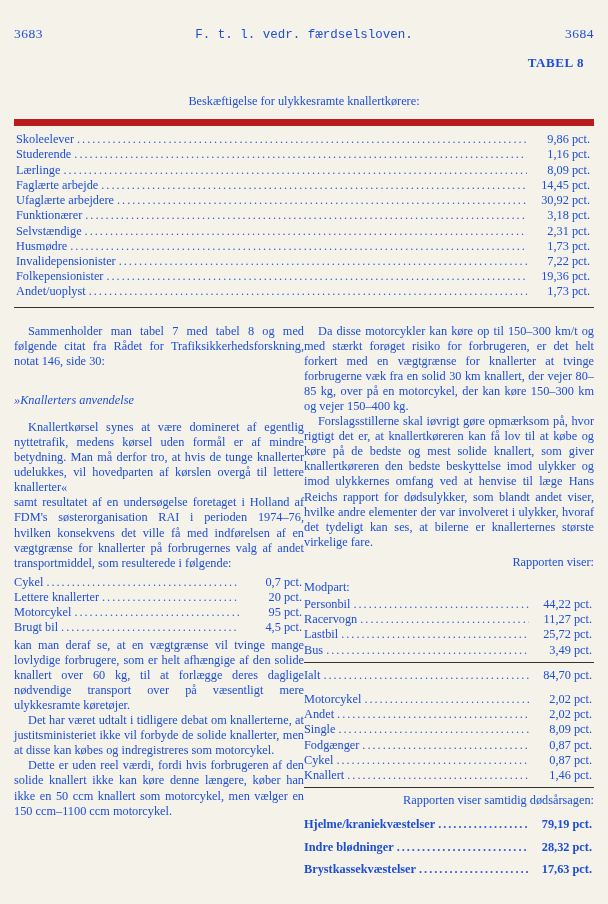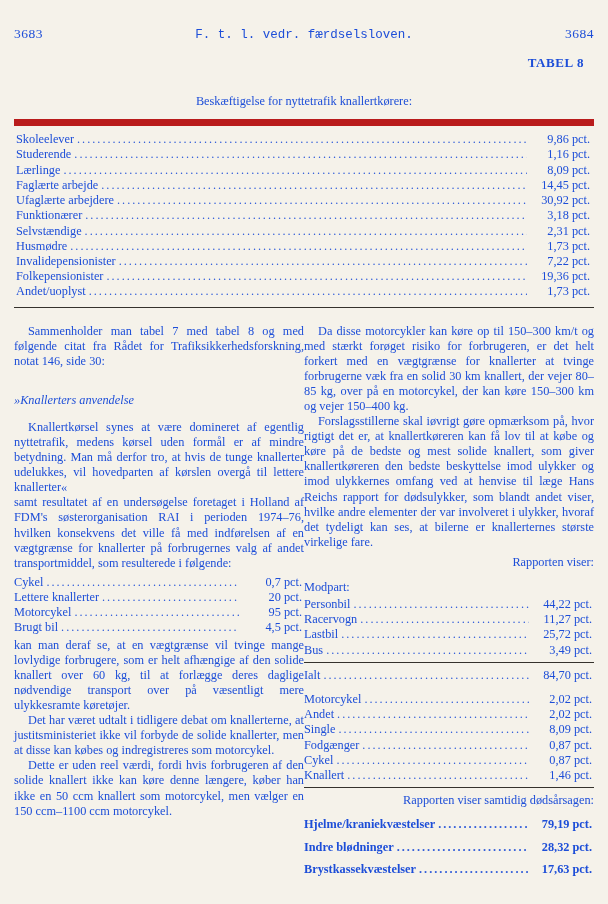--- a/index.html
+++ b/index.html
@@ -58,21 +58,21 @@
 <div class="page">
 
   <div class="header">
     <span class="page-num">3683</span>
     <span class="header-title">F. t. l. vedr. færdselsloven.</span>
     <span class="page-num">3684</span>
   </div>
 
   <div class="tabel-label">TABEL 8</div>
 
-  <div class="table-title">Beskæftigelse for nyttetrafik knallertkørere:</div>
+  <div class="table-title">Beskæftigelse for ulykkesramte knallertkørere:</div>
 
   <div class="main-table">
     <div class="trow">
       <span class="tlabel">Skoleelever</span>
         <span class="leader"></span>
         <span class="tvalue">9,86 pct.</span>
     </div>
     <div class="trow">
       <span class="tlabel">Studerende</span>
         <span class="leader"></span>

